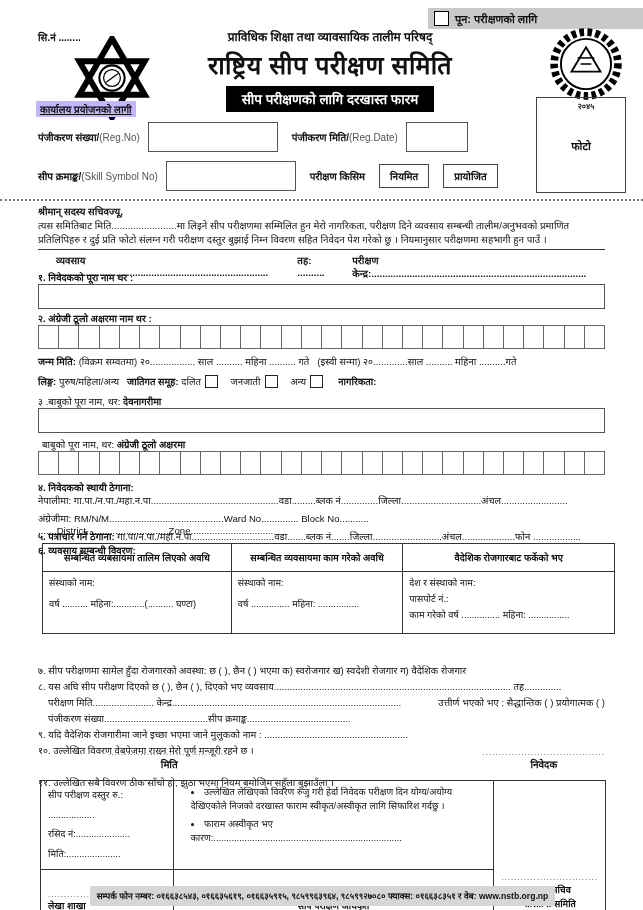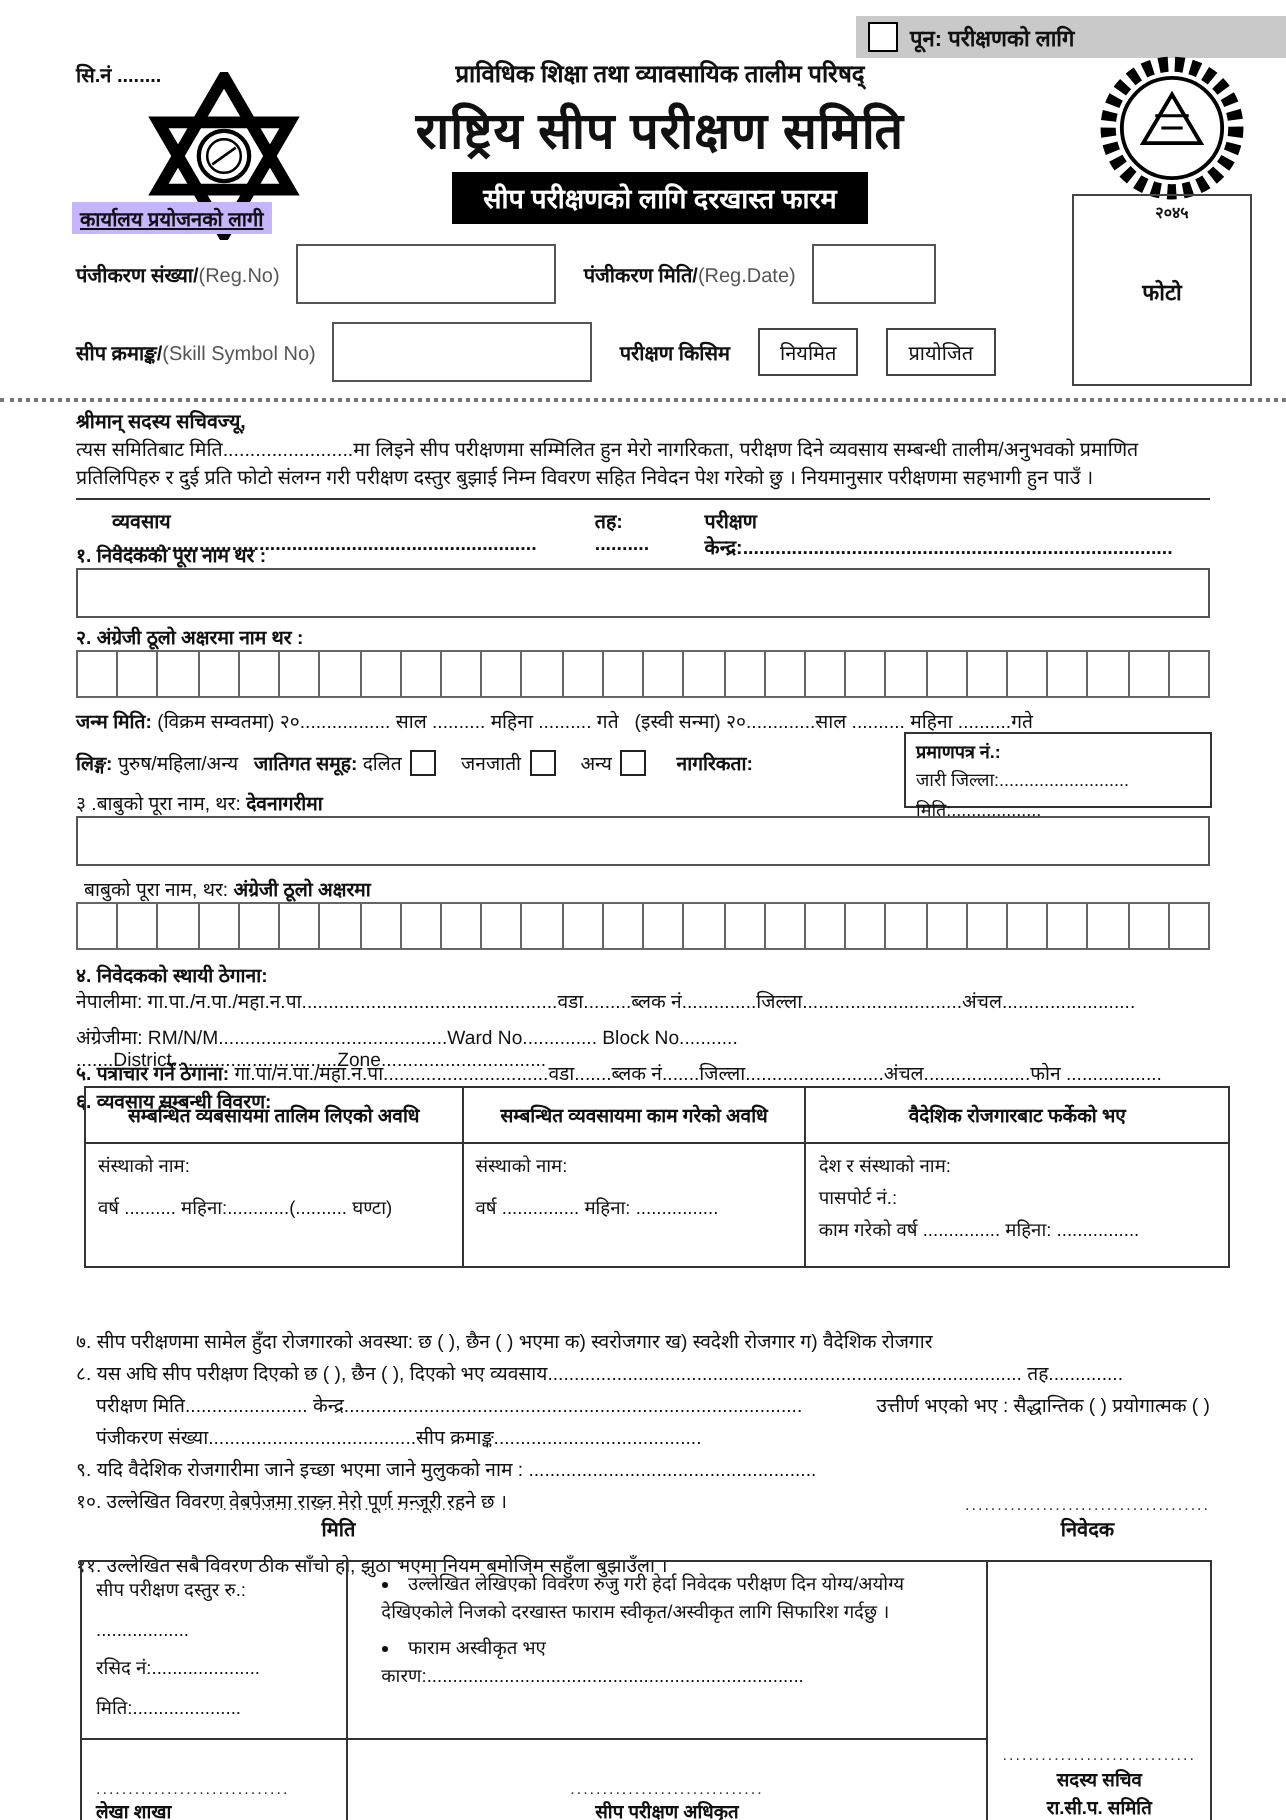--- a/index.html
+++ b/index.html
@@ -34,21 +34,21 @@
     display:flex; align-items:center; justify-content:center; font-weight:bold; font-size:11px;}
 
   
   .reg-area { top:122px; left:38px; width:490px; }
   .reg-row { display:flex; align-items:center; margin-bottom:9px; }
   .reg-row .lbl { font-weight:bold; font-size:10px; }
   .reg-row .lbl .en { font-weight:normal; color:#555; }
   .inbox { border:1.5px solid #555; background:#fff; }
   .box-lg { width:130px; height:30px; margin:0 14px 0 8px;}
   .box-sm { width:62px; height:30px; margin-left:8px;}
-  .kind-box { border:1.5px solid #444; padding:4px 10px; font-weight:normal; font-size:10px; margin-left:14px;}
+  .kind-box { border:1.5px solid #444; padding:4px 10px; font-weight:bold; font-size:10px; margin-left:14px;}
 
   .dotted-sep { top:199px; left:0; width:643px; border-top:2px dotted #777; }
 
   
   .salutation { top:205px; left:38px; width:572px; font-size:9.8px; line-height:1.45; }
   .salutation .s1 { font-weight:bold; }
 
   .occ-row { top:249px; left:38px; width:567px; border-top:1px solid #333; border-bottom:1px solid #333;
     padding:4px 8px 4px 18px; display:flex; gap:14px; font-weight:bold; font-size:9.8px;}
 
@@ -217,27 +217,20 @@
   <div class="abs itm" style="top:375px; width:410px;">
     <span class="b">लिङ्ग:</span>
     <span>पुरुष/महिला/अन्य</span>&nbsp;&nbsp;
     <span class="b">जातिगत समूह:</span>
     <span>दलित</span><span class="chk"></span>
     <span>जनजाती</span><span class="chk"></span>
     <span>अन्य</span><span class="chk"></span>&nbsp;
     <span class="b">नागरिकता:</span>
   </div>
 
-  <div class="abs cert-box">
-    <div><span class="b">प्रमाणपत्र नं.:</span></div>
-    <div>
-      <span>जारी जिल्ला:..........................</span>&nbsp;
-      <span>मिति:..................</span>
-    </div>
-  </div>
 
   <div class="abs itm" style="top:395px;">
     <span>३ .बाबुको पूरा नाम, थर:</span> <span class="b">देवनागरीमा</span>
   </div>
   <div class="abs itm" style="top:408px;">
       <div class="namebox"></div>
     </div>
 
   <div class="abs itm" style="top:438px; padding-left:4px;">
     <span>बाबुको पूरा नाम, थर:</span> <span class="b">अंग्रेजी ठूलो अक्षरमा</span>
@@ -358,14 +351,15 @@
         <div class="b">लेखा शाखा</div>
       </td>
       <td class="sigcell" style="text-align:center;">
         <div class="dots">..............................</div>
         <div class="b">सीप परीक्षण अधिकृत</div>
       </td>
     </tr>
   </tbody>
     </table>
 
+  <div class="abs footer-bar">सम्पर्क फोन नम्बर: ०१६६३८५४३, ०१६६३५६१९, ०१६६३५९१५, ९८५९९६३९६४, ९८५९९२७०८० फ्याक्स: ०१६६३८३५१ र  वेब: www.nstb.org.np</div>
 
 </div>
 
 </body></html>

